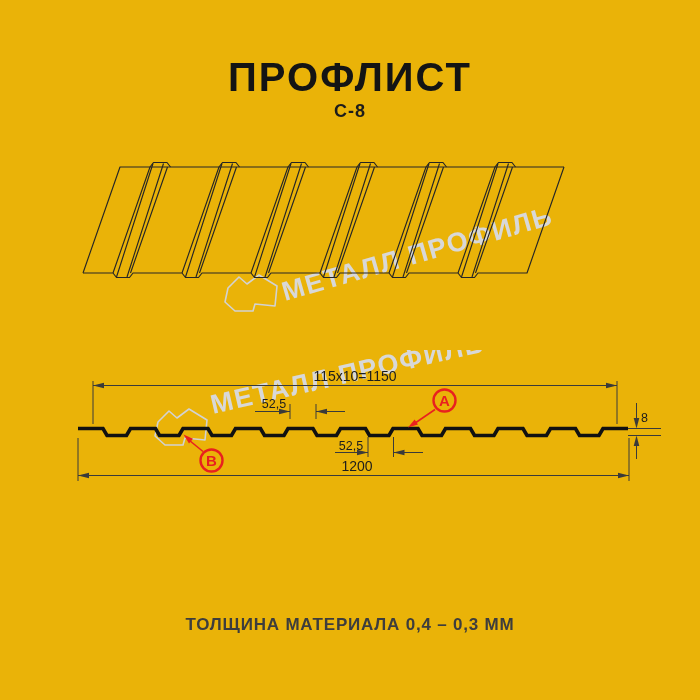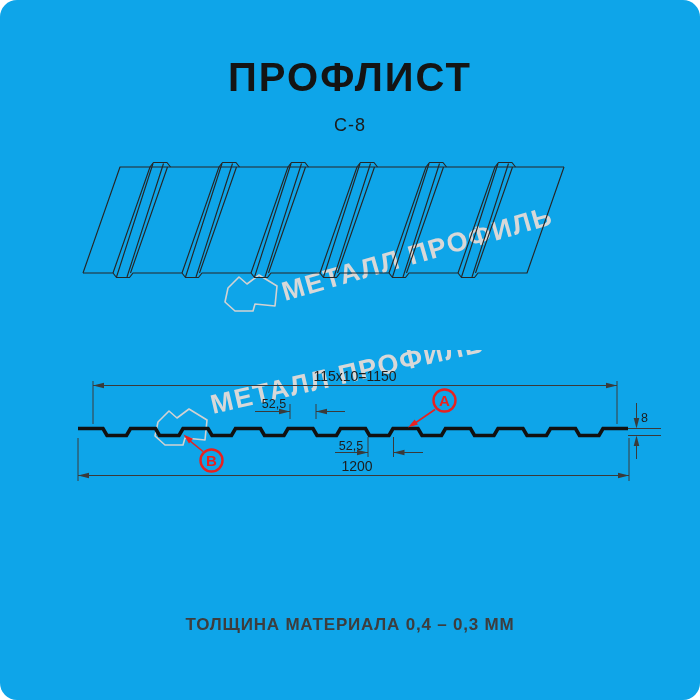--- a/index.html
+++ b/index.html
@@ -1,26 +1,26 @@
 <!DOCTYPE html>
 <html><head>
 <meta charset="utf-8">
 <style>
   html,body{margin:0;padding:0;background:#fff;}
   .stage{
-    position:relative;width:700px;height:700px;background:#0ea5e9;
-    font-family:"Liberation Sans","DejaVu Sans",sans-serif;overflow:hidden;border-radius:17px;
+    position:relative;width:700px;height:700px;background:#eab308;
+    font-family:"Liberation Sans","DejaVu Sans",sans-serif;overflow:hidden;
   }
   .title{
     position:absolute;left:0;top:55px;width:700px;text-align:center;
     font-size:40px;font-weight:800;letter-spacing:2px;color:#141414;
   }
   .subtitle{
-    position:absolute;left:0;top:115px;width:700px;text-align:center;
-    font-size:18px;font-weight:400;letter-spacing:1px;color:#1c1c1c;
+    position:absolute;left:0;top:101px;width:700px;text-align:center;
+    font-size:18px;font-weight:700;letter-spacing:1px;color:#1c1c1c;
   }
   .footer{
     position:absolute;left:0;top:615px;width:700px;text-align:center;
     font-size:17px;font-weight:600;letter-spacing:0.8px;color:#3d3d3d;
   }
   svg{position:absolute;left:0;}
   .thin3d{stroke:#262626;stroke-width:1.15;fill:none;stroke-linejoin:round;}
   .wmtxt{font-weight:700;font-size:27px;letter-spacing:1.5px;fill:#d8d8d8;}
   .wmlogo{stroke:#d2d2d2;stroke-width:1.6;fill:none;stroke-linejoin:round;}
   .profile{stroke:#111;stroke-width:3.6;fill:none;stroke-linejoin:miter;}

